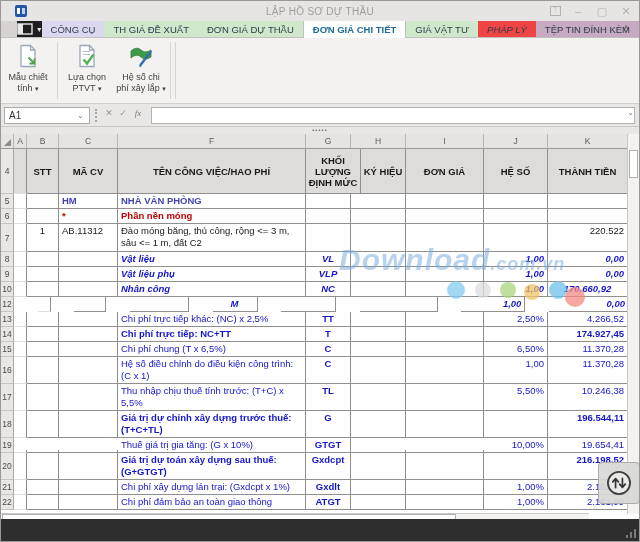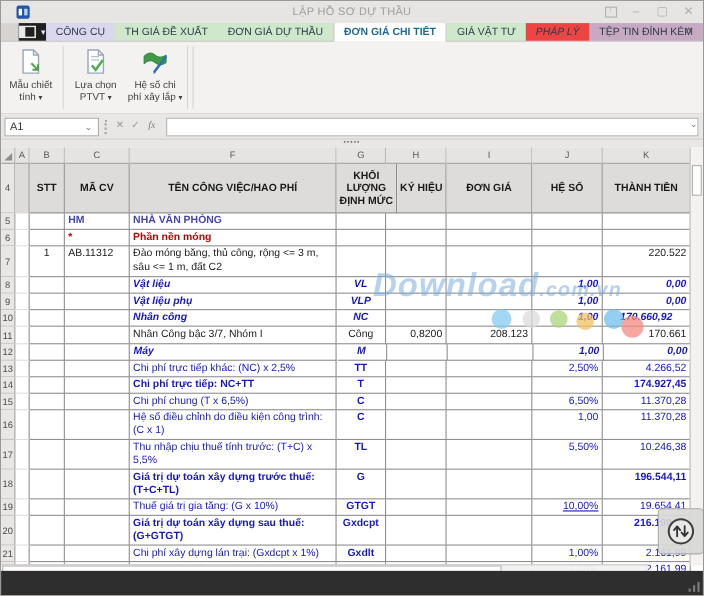--- a/index.html
+++ b/index.html
@@ -303,38 +303,25 @@
           <div class="gc colA" style="width: 13px;"></div>
           <div class="gc a-c" style="width: 32px;"></div>
           <div class="gc a-l" style="width: 59px;"></div>
           <div class="gc a-l s-bbi" style="width: 188px;">Nhân công</div>
           <div class="gc a-c s-bbi" style="width: 45px;">NC</div>
           <div class="gc a-r" style="width: 55px;"></div>
           <div class="gc a-r" style="width: 78px;"></div>
           <div class="gc a-r s-bbi" style="width: 64px;">1,00</div>
           <div class="gc a-r s-bbi" style="width: 80px; text-align: center;">170.660,92</div>
         </div>
-        <div class="grow" style="height: 16px;">
-          <div class="gc rh" style="width: 13px; height: 16px;">11</div>
-          <div class="gc colA" style="width: 13px;"></div>
-          <div class="gc a-c" style="width: 32px;"></div>
-          <div class="gc a-l" style="width: 59px;"></div>
-          <div class="gc a-l" style="width: 188px;">Nhân Công bậc 3/7, Nhóm I</div>
-          <div class="gc a-c" style="width: 45px;">Công</div>
-          <div class="gc a-r" style="width: 55px;">0,8200</div>
-          <div class="gc a-r" style="width: 78px;">208.123</div>
-          <div class="gc a-r" style="width: 64px;"></div>
-          <div class="gc a-r" style="width: 80px;">170.661</div>
-        </div>
         <div class="grow" style="height: 15px; justify-content: space-between;">
           <div class="gc rh" style="width: 13px; height: 15px;">12</div>
           <div class="gc colA" style="width: 13px;"></div>
           <div class="gc a-c" style="width: 32px;"></div>
           <div class="gc a-l" style="width: 59px;"></div>
-          <div class="gc a-l s-bbi" style="width: 188px;">Máy</div>
           <div class="gc a-c s-bbi" style="width: 45px;">M</div>
           <div class="gc a-r" style="width: 55px;"></div>
           <div class="gc a-r" style="width: 78px;"></div>
           <div class="gc a-r s-bbi" style="width: 64px;">1,00</div>
           <div class="gc a-r s-bbi" style="width: 80px;">0,00</div>
         </div>
         <div class="grow" style="height: 15px;">
           <div class="gc rh" style="width: 13px; height: 15px;">13</div>
           <div class="gc colA" style="width: 13px;"></div>
           <div class="gc a-c" style="width: 32px;"></div>
@@ -392,37 +379,37 @@
           <div class="gc a-r" style="width: 55px;"></div>
           <div class="gc a-r" style="width: 78px;"></div>
           <div class="gc a-r s-blue" style="width: 64px;">5,50%</div>
           <div class="gc a-r s-blue" style="width: 80px;">10.246,38</div>
         </div>
         <div class="grow" style="height: 27px;">
           <div class="gc rh" style="width: 13px; height: 27px;">18</div>
           <div class="gc colA" style="width: 13px;"></div>
           <div class="gc a-c" style="width: 32px;"></div>
           <div class="gc a-l" style="width: 59px;"></div>
-          <div class="gc a-l s-blueb" style="width: 188px;">Giá trị dự toán xây dựng trước thuế: (T+C+TL)</div>
+          <div class="gc a-l s-blueb" style="width: 188px;">Giá trị dự chỉnh xây dựng trước thuế: (T+C+TL)</div>
           <div class="gc a-c s-gsym" style="width: 45px;">G</div>
           <div class="gc a-r" style="width: 55px;"></div>
           <div class="gc a-r" style="width: 78px;"></div>
           <div class="gc a-r s-blue" style="width: 64px;"></div>
           <div class="gc a-r s-blueb" style="width: 80px;">196.544,11</div>
         </div>
-        <div class="grow" style="height: 15px;">
+        <div class="grow" style="height: 15px; align-items: flex-end;">
           <div class="gc rh" style="width: 13px; height: 15px;">19</div>
           <div class="gc colA" style="width: 13px;"></div>
           <div class="gc a-c" style="width: 32px;"></div>
           <div class="gc a-l" style="width: 59px;"></div>
           <div class="gc a-l s-blue" style="width: 188px;">Thuế giá trị gia tăng: (G x 10%)</div>
           <div class="gc a-c s-gsym" style="width: 45px;">GTGT</div>
           <div class="gc a-r" style="width: 55px;"></div>
           <div class="gc a-r" style="width: 78px;"></div>
-          <div class="gc a-r s-blue" style="width: 64px; text-decoration: underline;">10,00%</div>
+          <div class="gc a-r s-blue" style="width: 64px;">10,00%</div>
           <div class="gc a-r s-blue" style="width: 80px;">19.654,41</div>
         </div>
         <div class="grow" style="height: 27px;">
           <div class="gc rh" style="width: 13px; height: 27px;">20</div>
           <div class="gc colA" style="width: 13px;"></div>
           <div class="gc a-c" style="width: 32px;"></div>
           <div class="gc a-l" style="width: 59px;"></div>
           <div class="gc a-l s-blueb" style="width: 188px;">Giá trị dự toán xây dựng sau thuế: (G+GTGT)</div>
           <div class="gc a-c s-gsym" style="width: 45px;">Gxdcpt</div>
           <div class="gc a-r" style="width: 55px;"></div>

